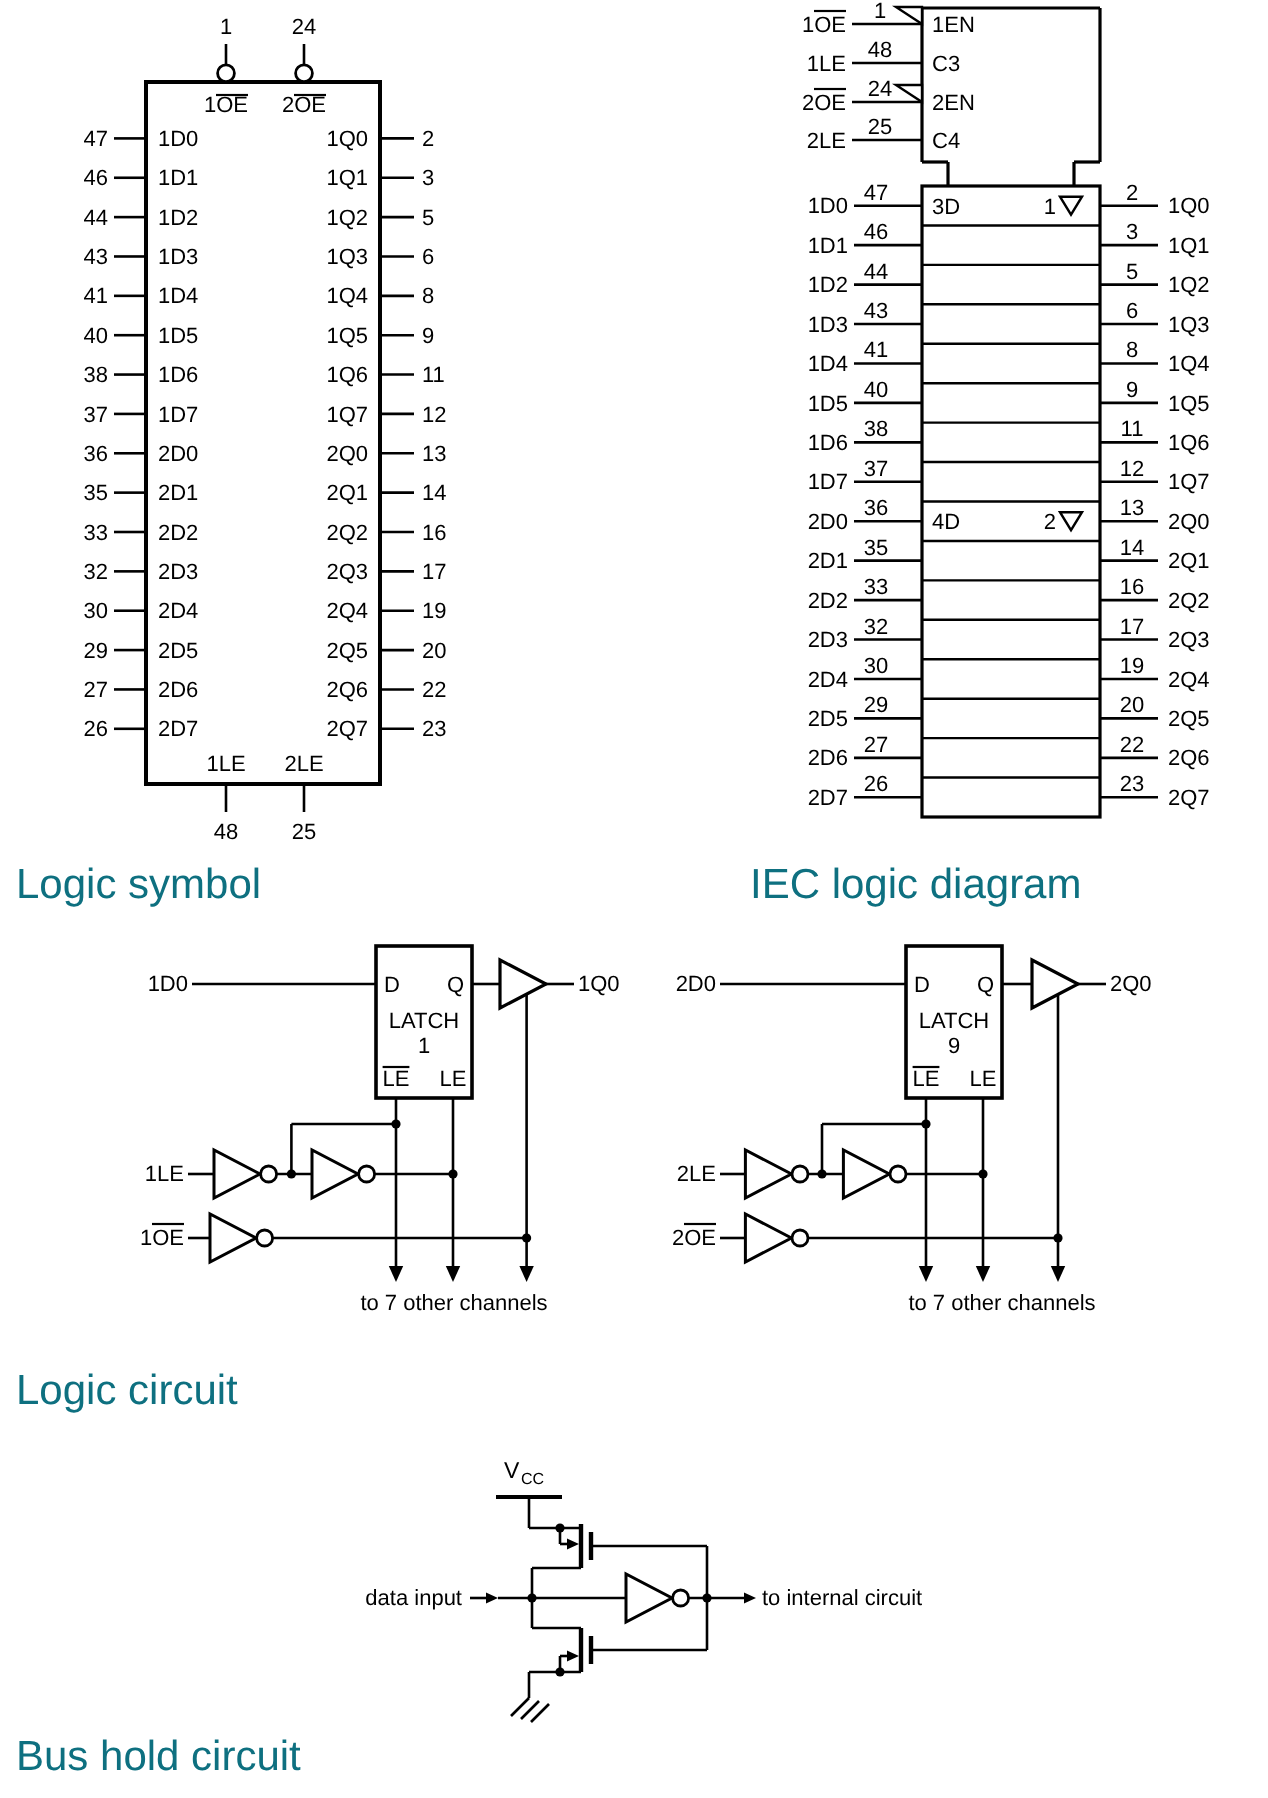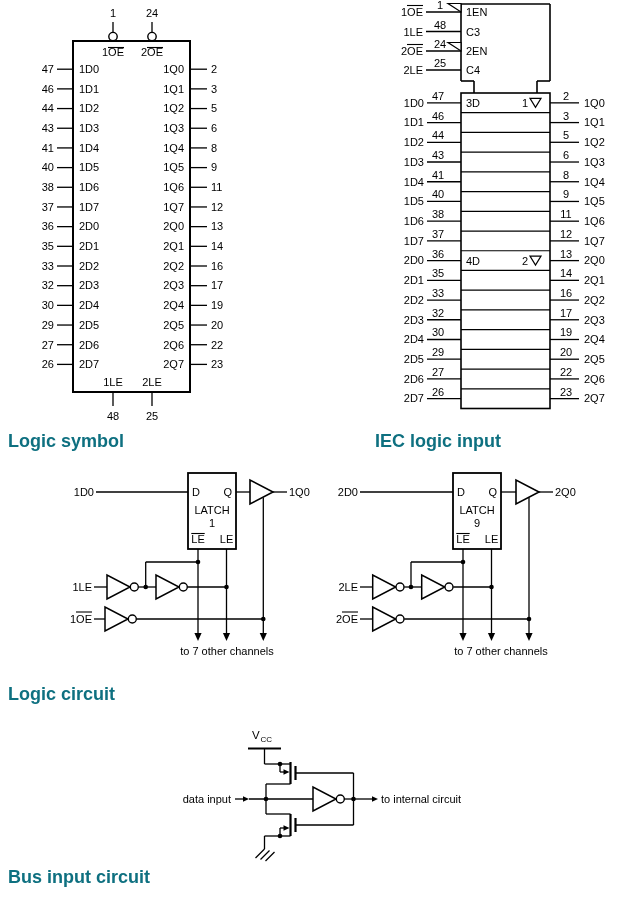--- a/index.html
+++ b/index.html
@@ -1,32 +1,32 @@
 <!DOCTYPE html>
 <html><head>
 <meta charset="utf-8">
 <style>
   html,body{margin:0;padding:0;background:#fff;}
   .page{position:relative;width:634px;height:899px;background:#fff;overflow:hidden;
         font-family:"Liberation Sans",sans-serif;}
-  .sec-title{position:absolute;font-weight:bold;font-size:18px;color:#0e7080;white-space:nowrap;}
+  .sec-title{position:absolute;font-weight:normal;font-size:21px;color:#0e7080;white-space:nowrap;}
   #t-logic{left:8px;top:431px;}
   #t-iec{left:375px;top:431px;}
   #t-ld{left:8px;top:684px;}
   #t-bh{left:8px;top:867px;}
   svg#diag{position:absolute;left:0;top:0;}
 </style>
 </head>
 <body>
 
 <div class="page">
   <div class="sec-title" id="t-logic" style="color: rgb(14, 112, 128);">Logic symbol</div>
-  <div class="sec-title" id="t-iec" style="color: rgb(14, 112, 128);">IEC logic input</div>
+  <div class="sec-title" id="t-iec" style="color: rgb(14, 112, 128);">IEC logic diagram</div>
   <div class="sec-title" id="t-ld" style="color: rgb(14, 112, 128);">Logic circuit</div>
-  <div class="sec-title" id="t-bh" style="color: rgb(14, 112, 128);">Bus input circuit</div>
+  <div class="sec-title" id="t-bh" style="color: rgb(14, 112, 128);">Bus hold circuit</div>
   <svg id="diag" width="634" height="899" viewBox="0 0 634 899">
       <rect x="73" y="41" width="117" height="351" fill="none" stroke="#000000" stroke-width="2"></rect>
       <text x="113" y="17" fill="#000000" font-size="11" text-anchor="middle" style="font-family:&quot;Liberation Sans&quot;, sans-serif">1</text>
       <line x1="113" y1="22" x2="113" y2="32.3" stroke="#000000" stroke-width="1.3"></line>
       <circle cx="113" cy="36.6" r="4.2" fill="#fff" stroke="#000000" stroke-width="1.4"></circle>
       <text x="113" y="56" fill="#000000" font-size="11" text-anchor="middle" style="font-family:&quot;Liberation Sans&quot;, sans-serif">1OE</text>
       <line x1="108" y1="47.5" x2="124" y2="47.5" stroke="#000000" stroke-width="1.1"></line>
       <text x="152" y="17" fill="#000000" font-size="11" text-anchor="middle" style="font-family:&quot;Liberation Sans&quot;, sans-serif">24</text>
       <line x1="152" y1="22" x2="152" y2="32.3" stroke="#000000" stroke-width="1.3"></line>
       <circle cx="152" cy="36.6" r="4.2" fill="#fff" stroke="#000000" stroke-width="1.4"></circle>

